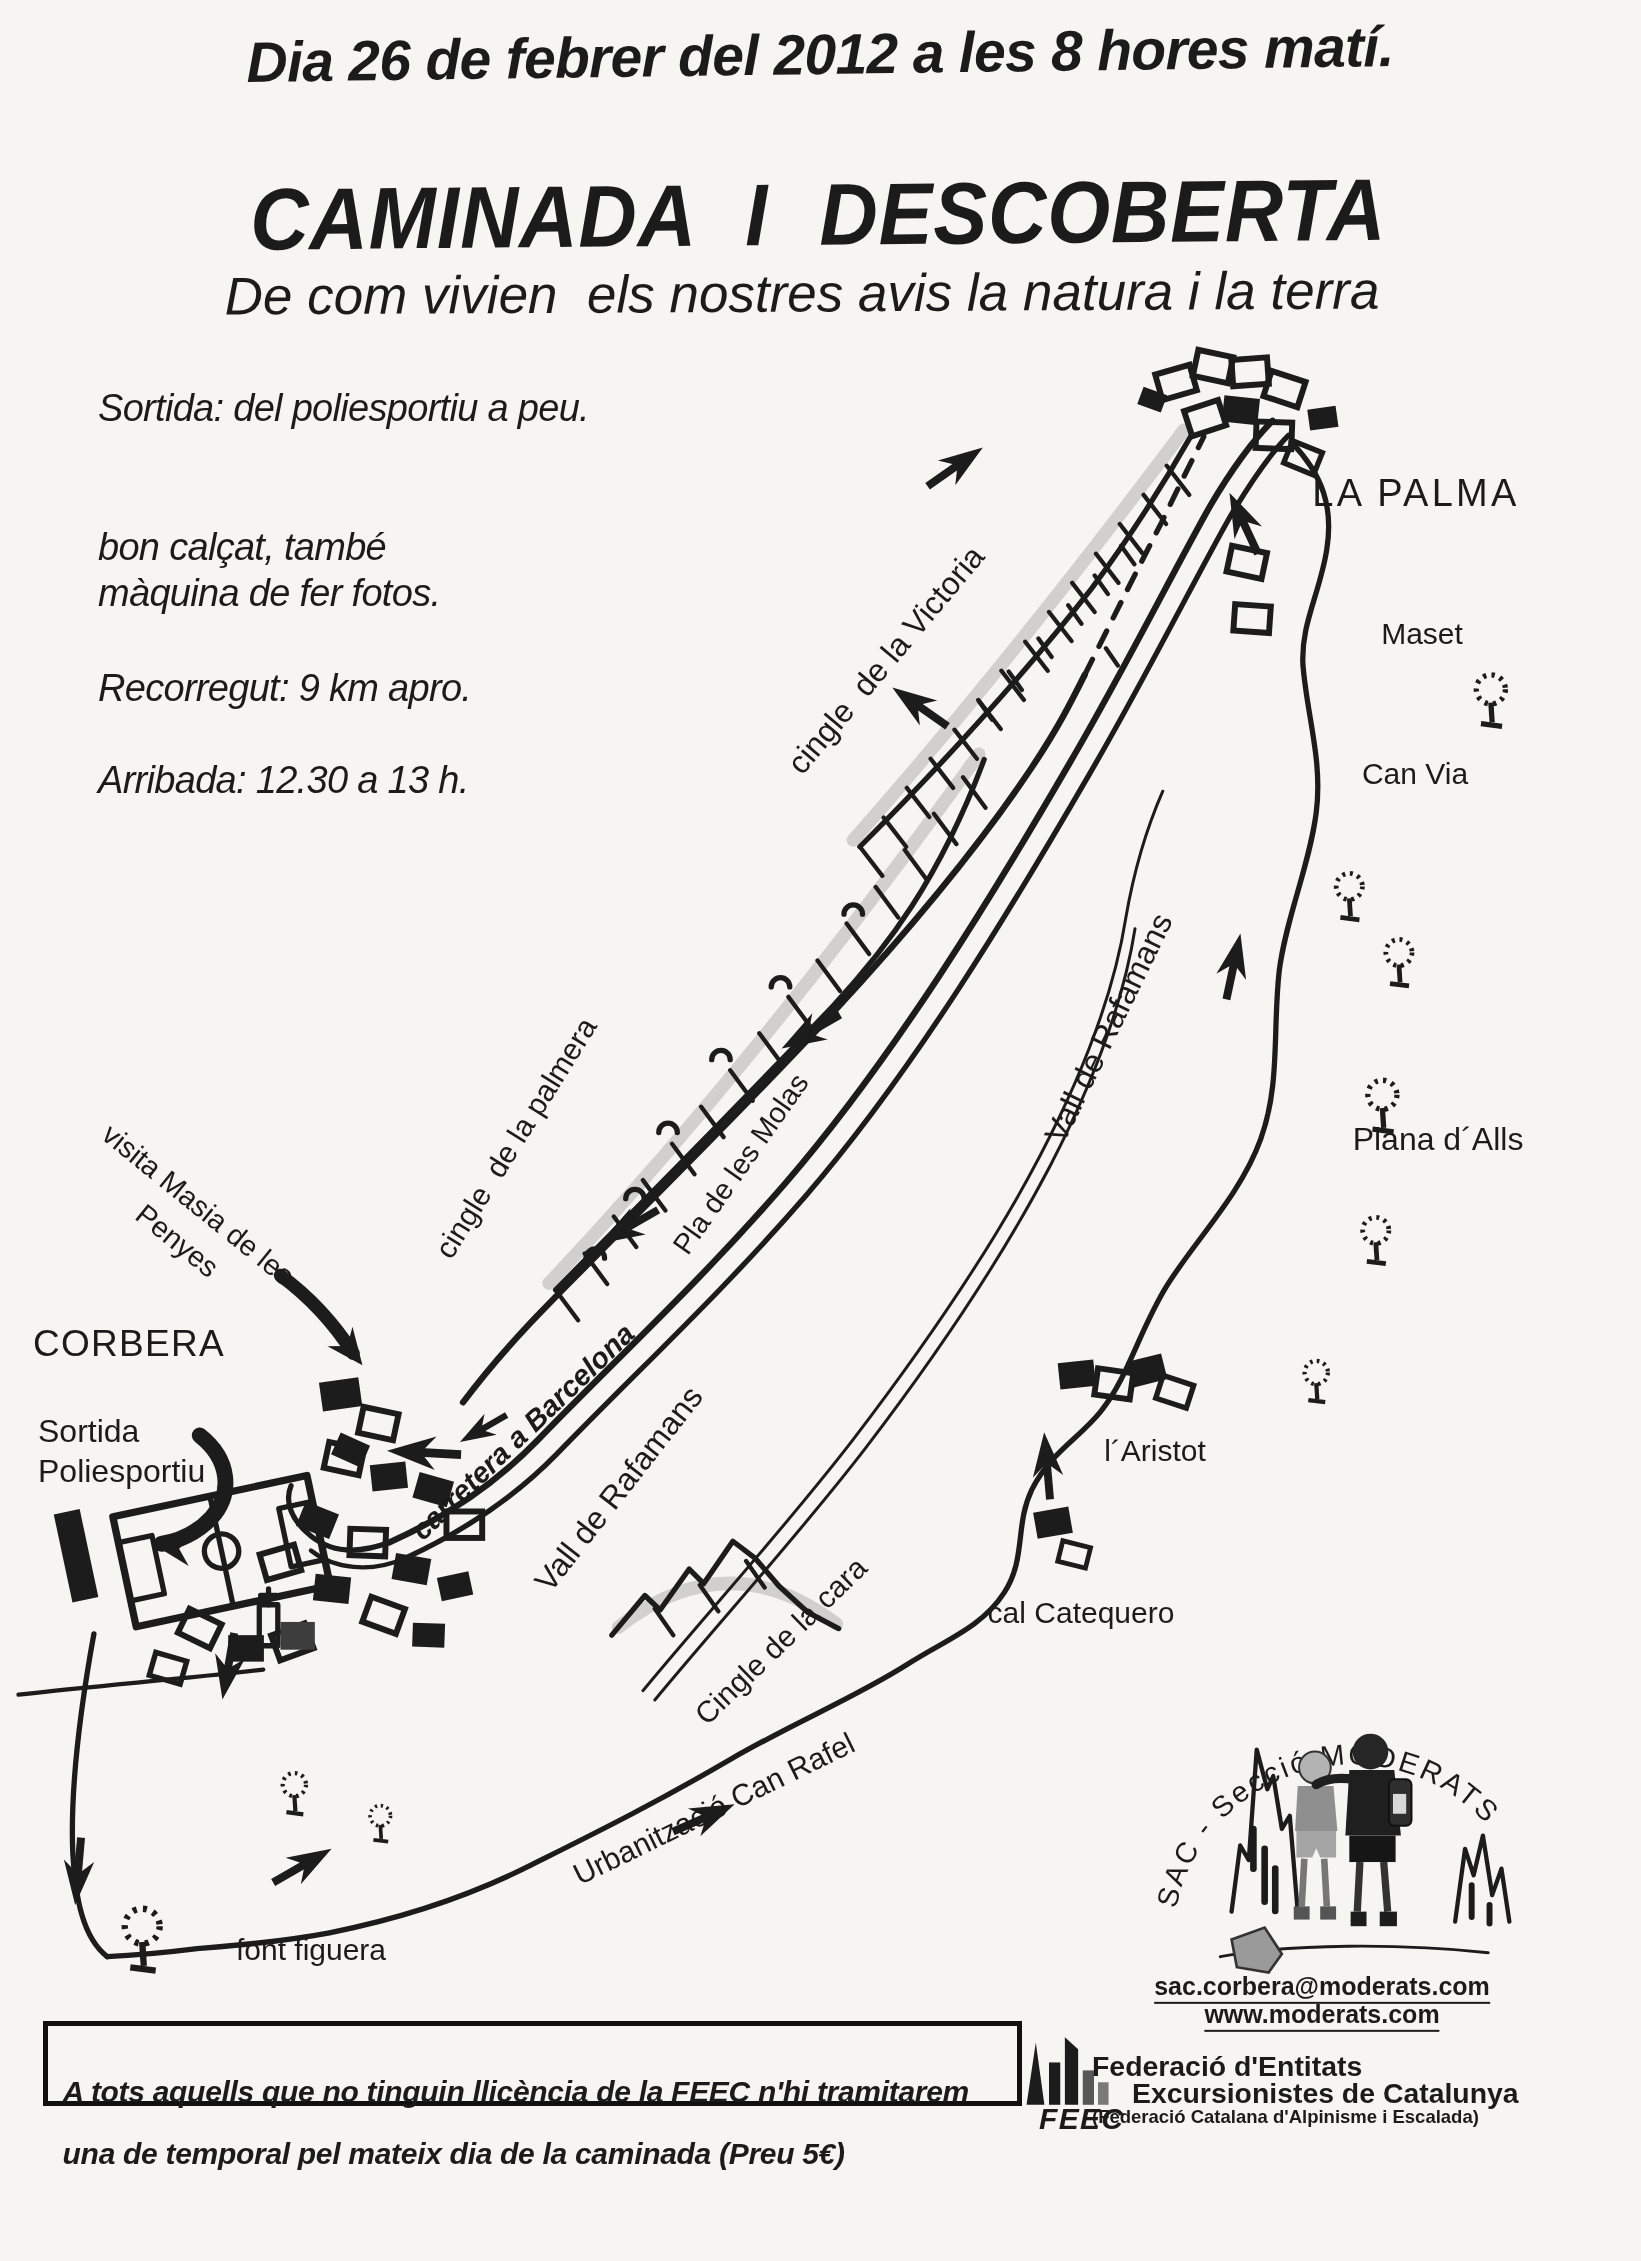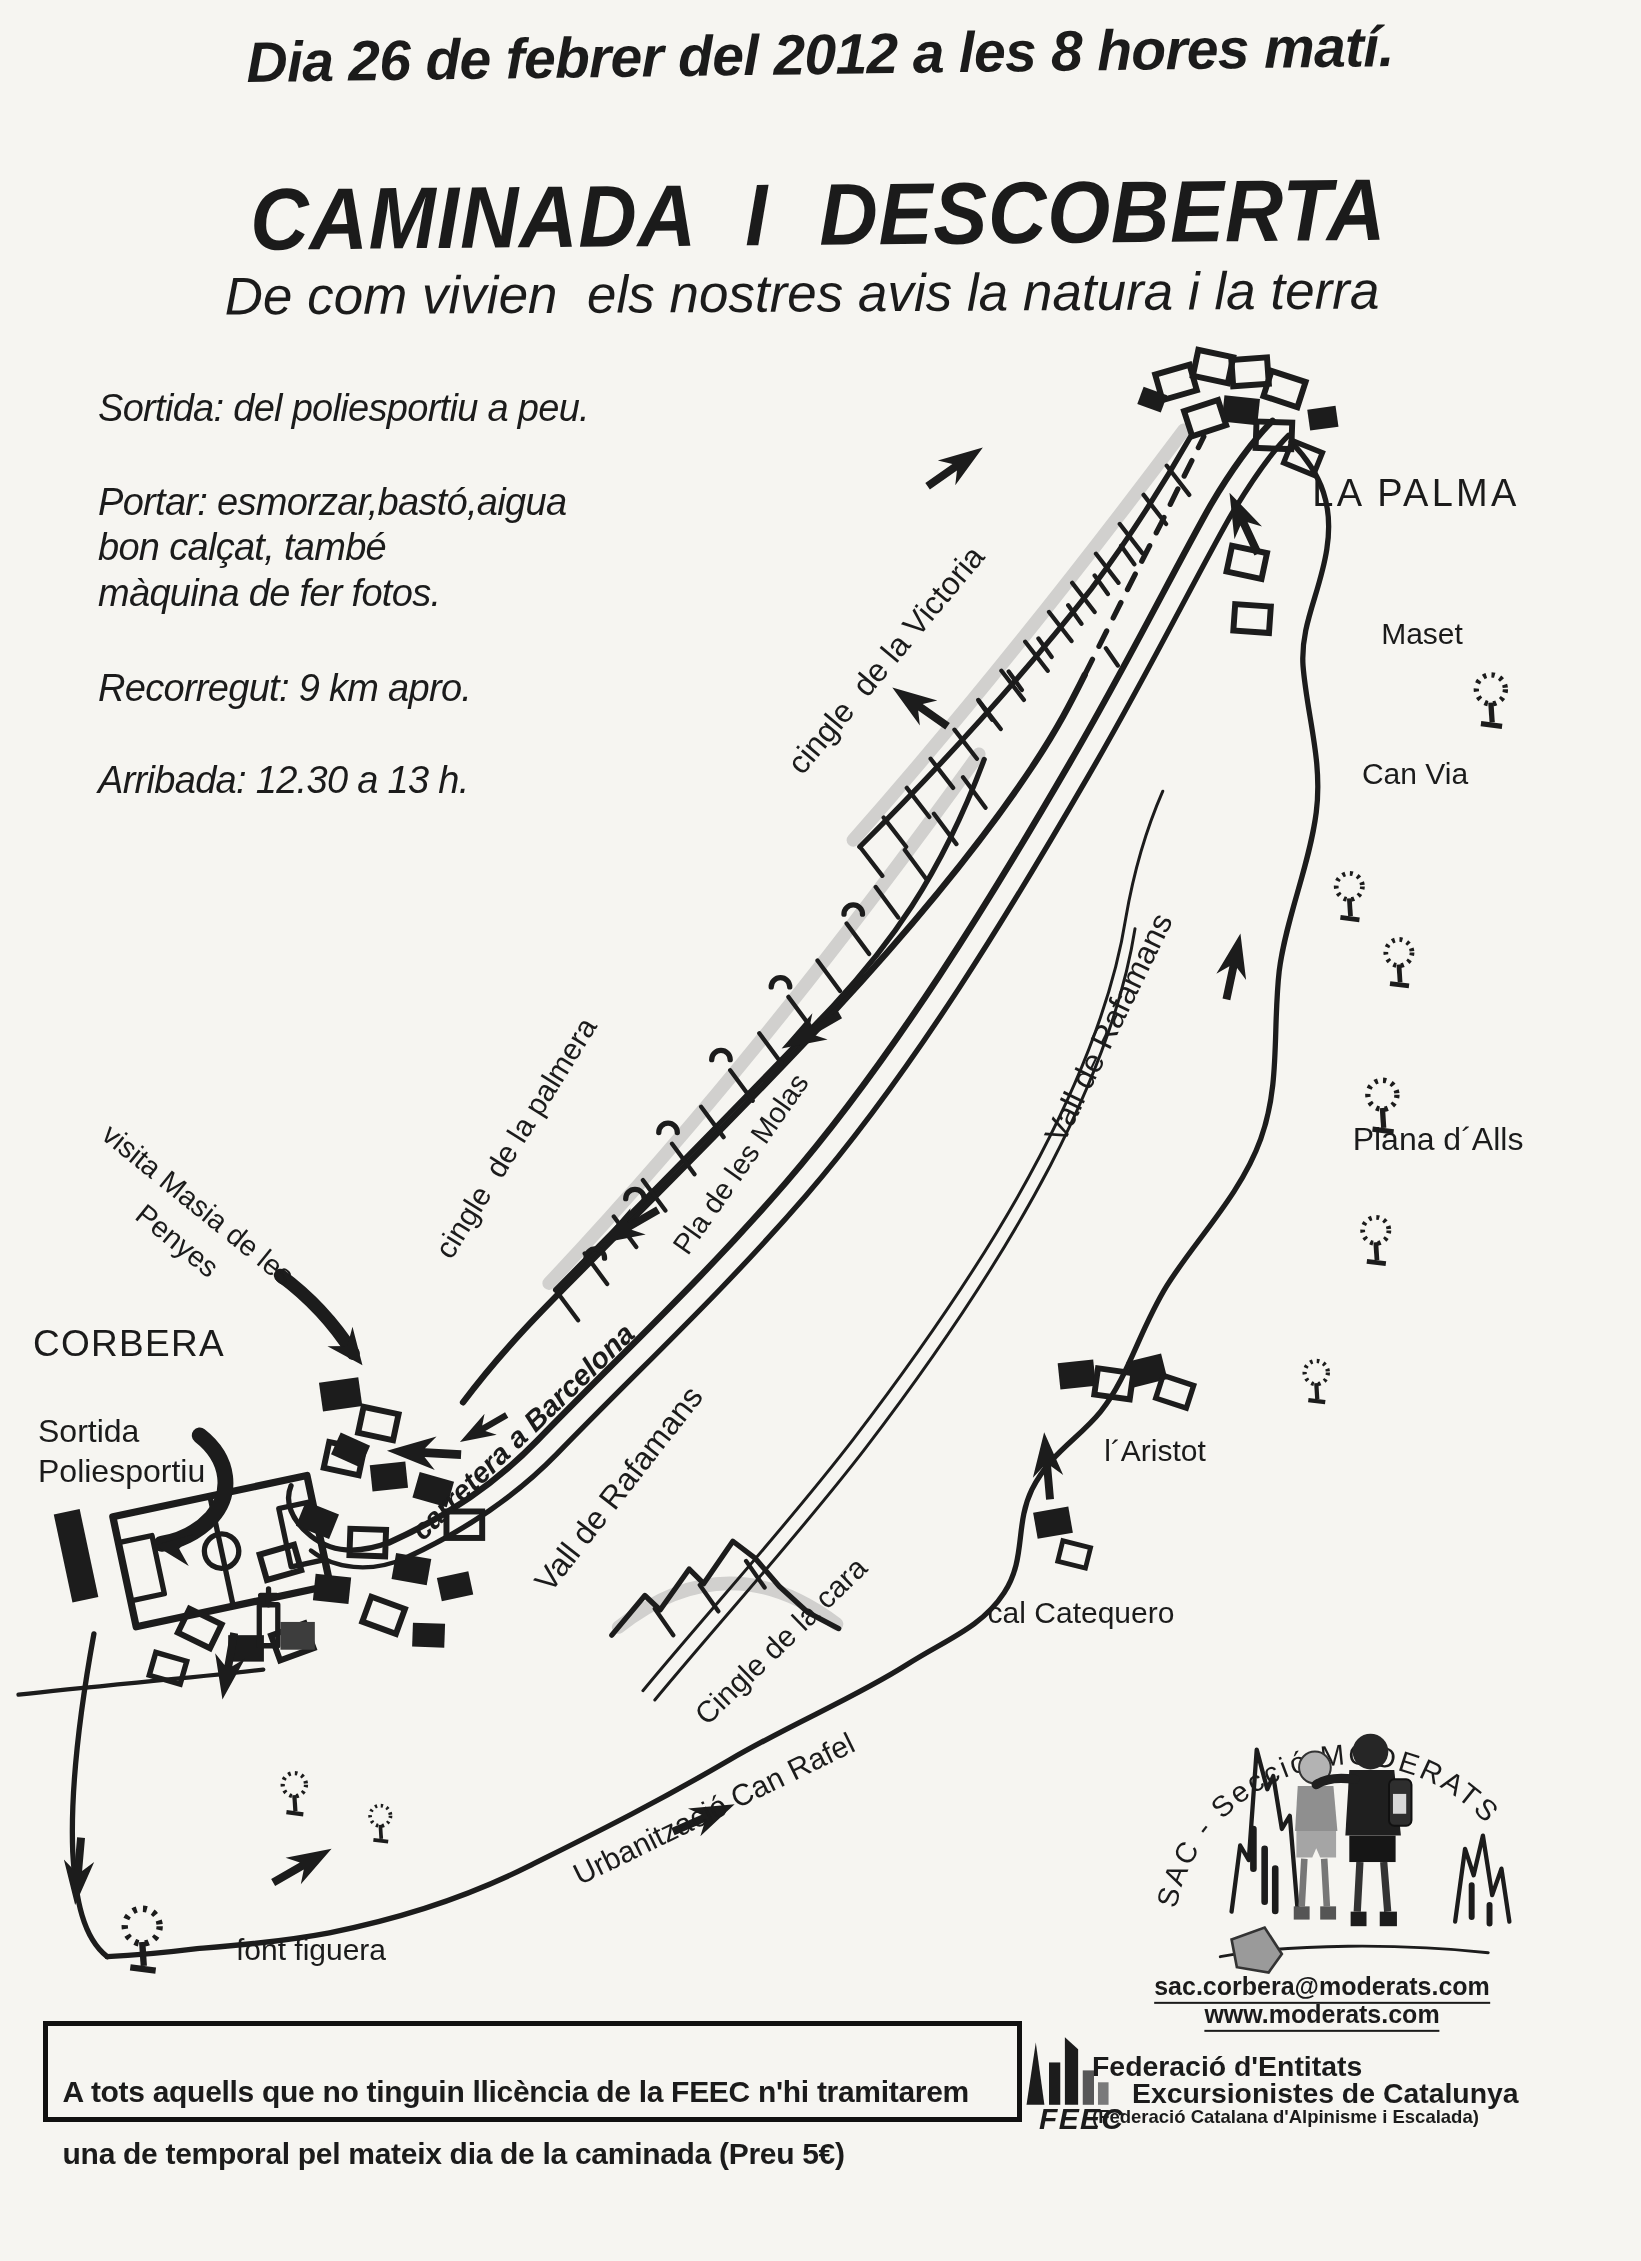--- a/index.html
+++ b/index.html
@@ -240,21 +240,20 @@
       <rect x="1637" y="3130" width="17" height="52" fill="#575757"></rect>
       <rect x="1660" y="3148" width="16" height="34" fill="#7a7a7a"></rect>
     </g>
   </svg>
 
   <div class="abs txt hdr" style="left:820px;top:54px;">Dia 26 de febrer del 2012 a les 8 hores matí.</div>
   <div class="abs txt title" style="left:818px;top:215px;">CAMINADA I DESCOBERTA</div>
   <div class="abs txt subtitle" style="left:802px;top:293px;">De com vivien  els nostres avis la natura i la terra</div>
 
   <div class="abs txt info tl" style="left:98px;top:387px;">Sortida: del poliesportiu a peu.</div>
-  <div class="abs txt info tl" style="left:98px;top:481px;">Portar: esmorzar,bastó,aigua</div>
   <div class="abs txt info tl" style="left:98px;top:526px;">bon calçat, també</div>
   <div class="abs txt info tl" style="left:98px;top:572px;">màquina de fer fotos.</div>
   <div class="abs txt info tl" style="left:98px;top:667px;">Recorregut: 9 km apro.</div>
   <div class="abs txt info tl" style="left:98px;top:759px;">Arribada: 12.30 a 13 h.</div>
 
   <div class="abs txt ml c" style="left:1416px;top:493px;font-size:38px;letter-spacing:3.3px;">LA PALMA</div>
   <div class="abs txt ml c" style="left:1422px;top:634px;font-size:30px;">Maset</div>
   <div class="abs txt ml c" style="left:1415px;top:774px;font-size:30px;">Can Via</div>
   <div class="abs txt ml" style="left:886px;top:660px;font-size:32px;transform:translate(-50%,-50%) rotate(-50deg);">cingle  de la Victoria</div>
   <div class="abs txt ml" style="left:1109px;top:1028px;font-size:32px;transform:translate(-50%,-50%) rotate(-64deg);">Vall de Rafamans</div>
@@ -270,21 +269,21 @@
   <div class="abs txt ml" style="left:619px;top:1489px;font-size:32px;transform:translate(-50%,-50%) rotate(-52deg);">Vall de Rafamans</div>
   <div class="abs txt ml c" style="left:1155px;top:1451px;font-size:30px;">l´Aristot</div>
   <div class="abs txt ml c" style="left:1081px;top:1613px;font-size:30px;">cal Catequero</div>
   <div class="abs txt ml" style="left:781px;top:1641px;font-size:30px;transform:translate(-50%,-50%) rotate(-44deg);">Cingle de la cara</div>
   <div class="abs txt ml" style="left:714px;top:1809px;font-size:30px;transform:translate(-50%,-50%) rotate(-26deg);">Urbanització Can Rafel</div>
   <div class="abs txt ml c" style="left:291px;top:1950px;font-size:30px;margin-left:20px;">font figuera</div>
 
   <div class="abs txt uline c" style="left:1322px;top:1988px;">sac.corbera@moderats.com</div>
   <div class="abs txt uline c" style="left:1322px;top:2016px;">www.moderats.com</div>
 
-  <div class="abs txt boxsolid" style="left:43px;top:2021px;width:979px;height:101px;">
+  <div class="abs txt boxsolid" style="left:43px;top:2021px;width:979px;height:85px;font-style:italic;">
     <div>A tots aquells que no tinguin llicència de la FEEC n'hi tramitarem</div>
     <div>una de temporal pel mateix dia de la caminada (Preu 5€)</div>
   </div>
 
   <div class="abs txt feecacr tl" style="left:1023px;top:2102px;margin-left:16px;">FEEC</div>
   <div class="abs txt feecname1 tl" style="left:1092px;top:2050px;">Federació d'Entitats</div>
   <div class="abs txt feecname1 tl" style="left:1132px;top:2077px;">Excursionistes de Catalunya</div>
   <div class="abs txt feecname3 tl" style="left:1092px;top:2106px;">(Federació Catalana d'Alpinisme i Escalada)</div>
 
 

